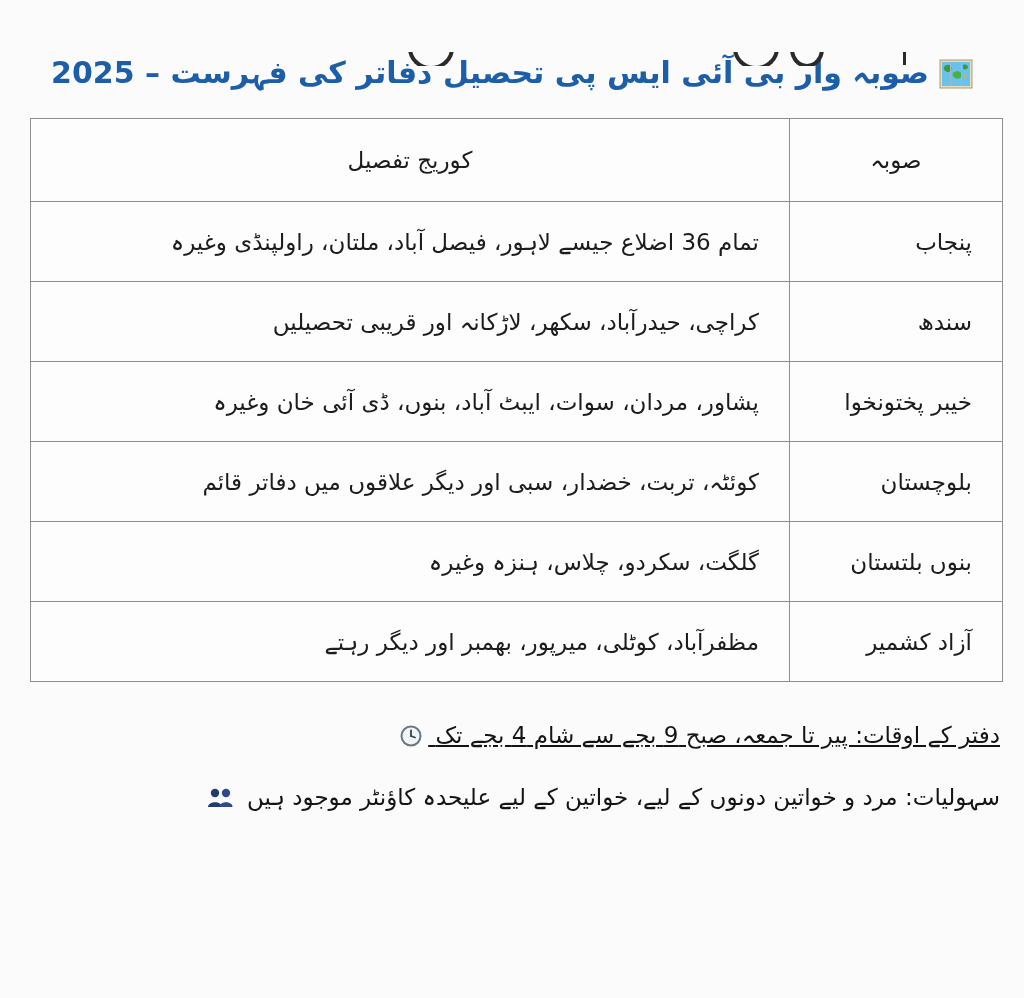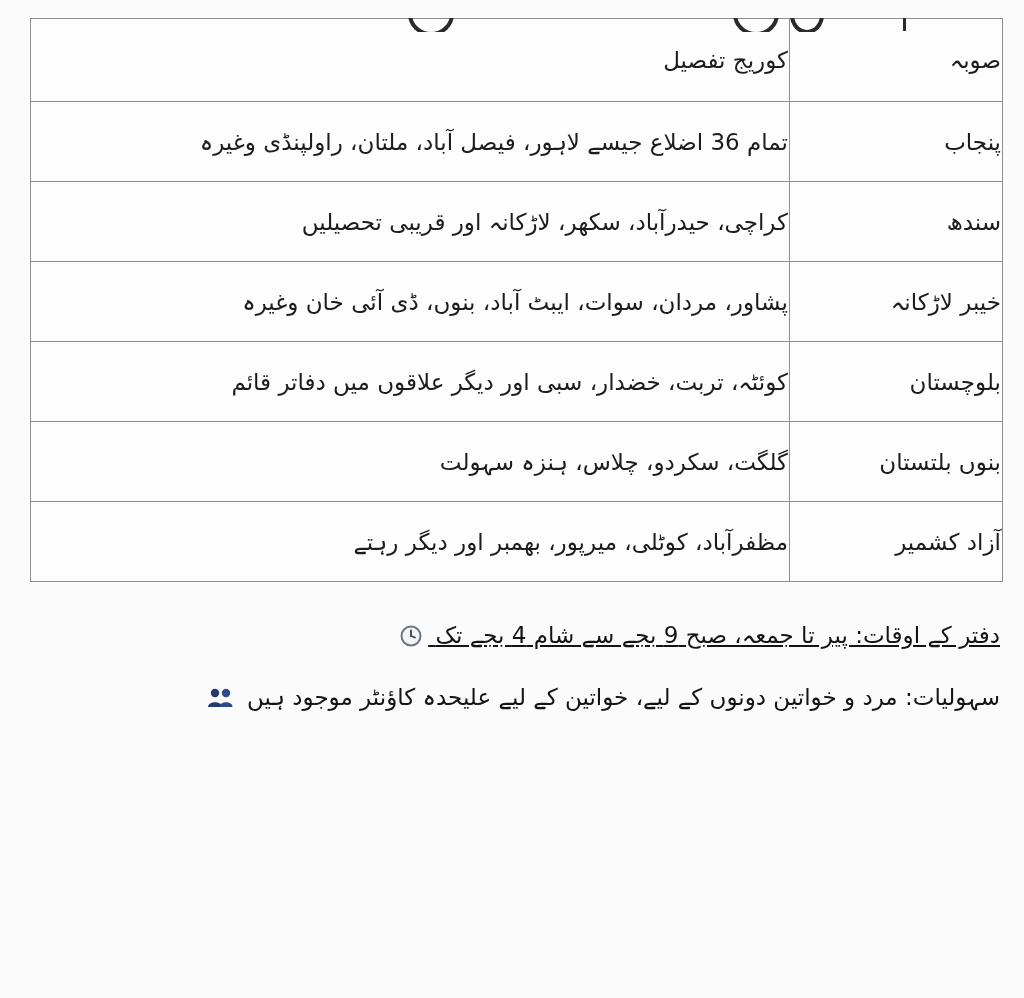--- a/index.html
+++ b/index.html
@@ -41,24 +41,23 @@
 
   table.offices{
     border-collapse:collapse;
     margin:18px 21px 0 31px;
     width:972px;
     table-layout:fixed;
     background:#fdfdfd;
   }
   table.offices th, table.offices td{
     border:1px solid #8f8f8f;
-    padding:0 1px;
+    padding:0 30px;
     font-size:23px;
     font-weight:normal;
-    text-align:right;
     vertical-align:middle;
     color:#1c1c1c;
     overflow:hidden;
   }
   table.offices col.c-prov{width:213px;}
   table.offices col.c-cov{width:759px;}
   table.offices tr{height:80px;}
   table.offices tr.head-row{height:83px;}
 
   .info-line{
@@ -76,20 +75,34 @@
 
 <div class="page">
 
   <div class="top-clip">
     <span class="arc a1"></span>
     <span class="arc a2"></span>
     <span class="arc a3"></span>
     <span class="stroke"></span>
   </div>
 
+  <h1 class="heading">
+    <span class="map-ico">
+      <svg width="34" height="30" viewBox="0 0 34 30">
+        <rect x="1" y="1" width="32" height="28" fill="#e8dcc0" stroke="#b09a6a" stroke-width="1"></rect>
+        <rect x="3" y="3" width="28" height="24" fill="#69c2ea"></rect>
+        <path d="M5 8 C7 5,11 5,12 8 C14 11,10 14,8 13 C6 12,4 10,5 8 Z" fill="#3f9a3c"></path>
+        <path d="M14 14 C17 11,22 12,23 15 C24 18,19 21,16 19 C14 18,13 16,14 14 Z" fill="#4caf45"></path>
+        <path d="M24 6 C26 5,29 6,29 8 C29 10,26 11,24 10 Z" fill="#3f9a3c"></path>
+        <circle cx="26" cy="17" r="1.6" fill="#f2a93b"></circle>
+        <line x1="11.5" y1="3" x2="11.5" y2="27" stroke="#9fb9c6" stroke-width="1"></line>
+        <line x1="22.5" y1="3" x2="22.5" y2="27" stroke="#9fb9c6" stroke-width="1"></line>
+      </svg>
+    </span><span>صوبہ وار بی آئی ایس پی تحصیل دفاتر کی فہرست – 2025</span>
+  </h1>
 
 
   <table class="offices">
     <colgroup>
       <col class="c-prov">
         <col class="c-cov">
     </colgroup>
     <tbody>
         <tr class="head-row">
       <th>صوبہ</th>
@@ -97,30 +110,30 @@
     </tr>
     <tr>
       <td>پنجاب</td>
       <td>تمام 36 اضلاع جیسے لاہور، فیصل آباد، ملتان، راولپنڈی وغیرہ</td>
     </tr>
     <tr>
       <td>سندھ</td>
       <td>کراچی، حیدرآباد، سکھر، لاڑکانہ اور قریبی تحصیلیں</td>
     </tr>
     <tr>
-      <td>خیبر لاڑکانہ</td>
+      <td>خیبر پختونخوا</td>
       <td>پشاور، مردان، سوات، ایبٹ آباد، بنوں، ڈی آئی خان وغیرہ</td>
     </tr>
     <tr>
       <td>بلوچستان</td>
       <td>کوئٹہ، تربت، خضدار، سبی اور دیگر علاقوں میں دفاتر قائم</td>
     </tr>
     <tr>
       <td>بنوں بلتستان</td>
-      <td>گلگت، سکردو، چلاس، ہنزہ سہولت</td>
+      <td>گلگت، سکردو، چلاس، ہنزہ وغیرہ</td>
     </tr>
     <tr>
       <td>آزاد کشمیر</td>
       <td>مظفرآباد، کوٹلی، میرپور، بھمبر اور دیگر رہتے</td>
     </tr>
   </tbody>
     </table>
 
   <div class="info-line hours">
     <span>دفتر کے اوقات: پیر تا جمعہ، صبح 9 بجے سے شام 4 بجے تک</span>

